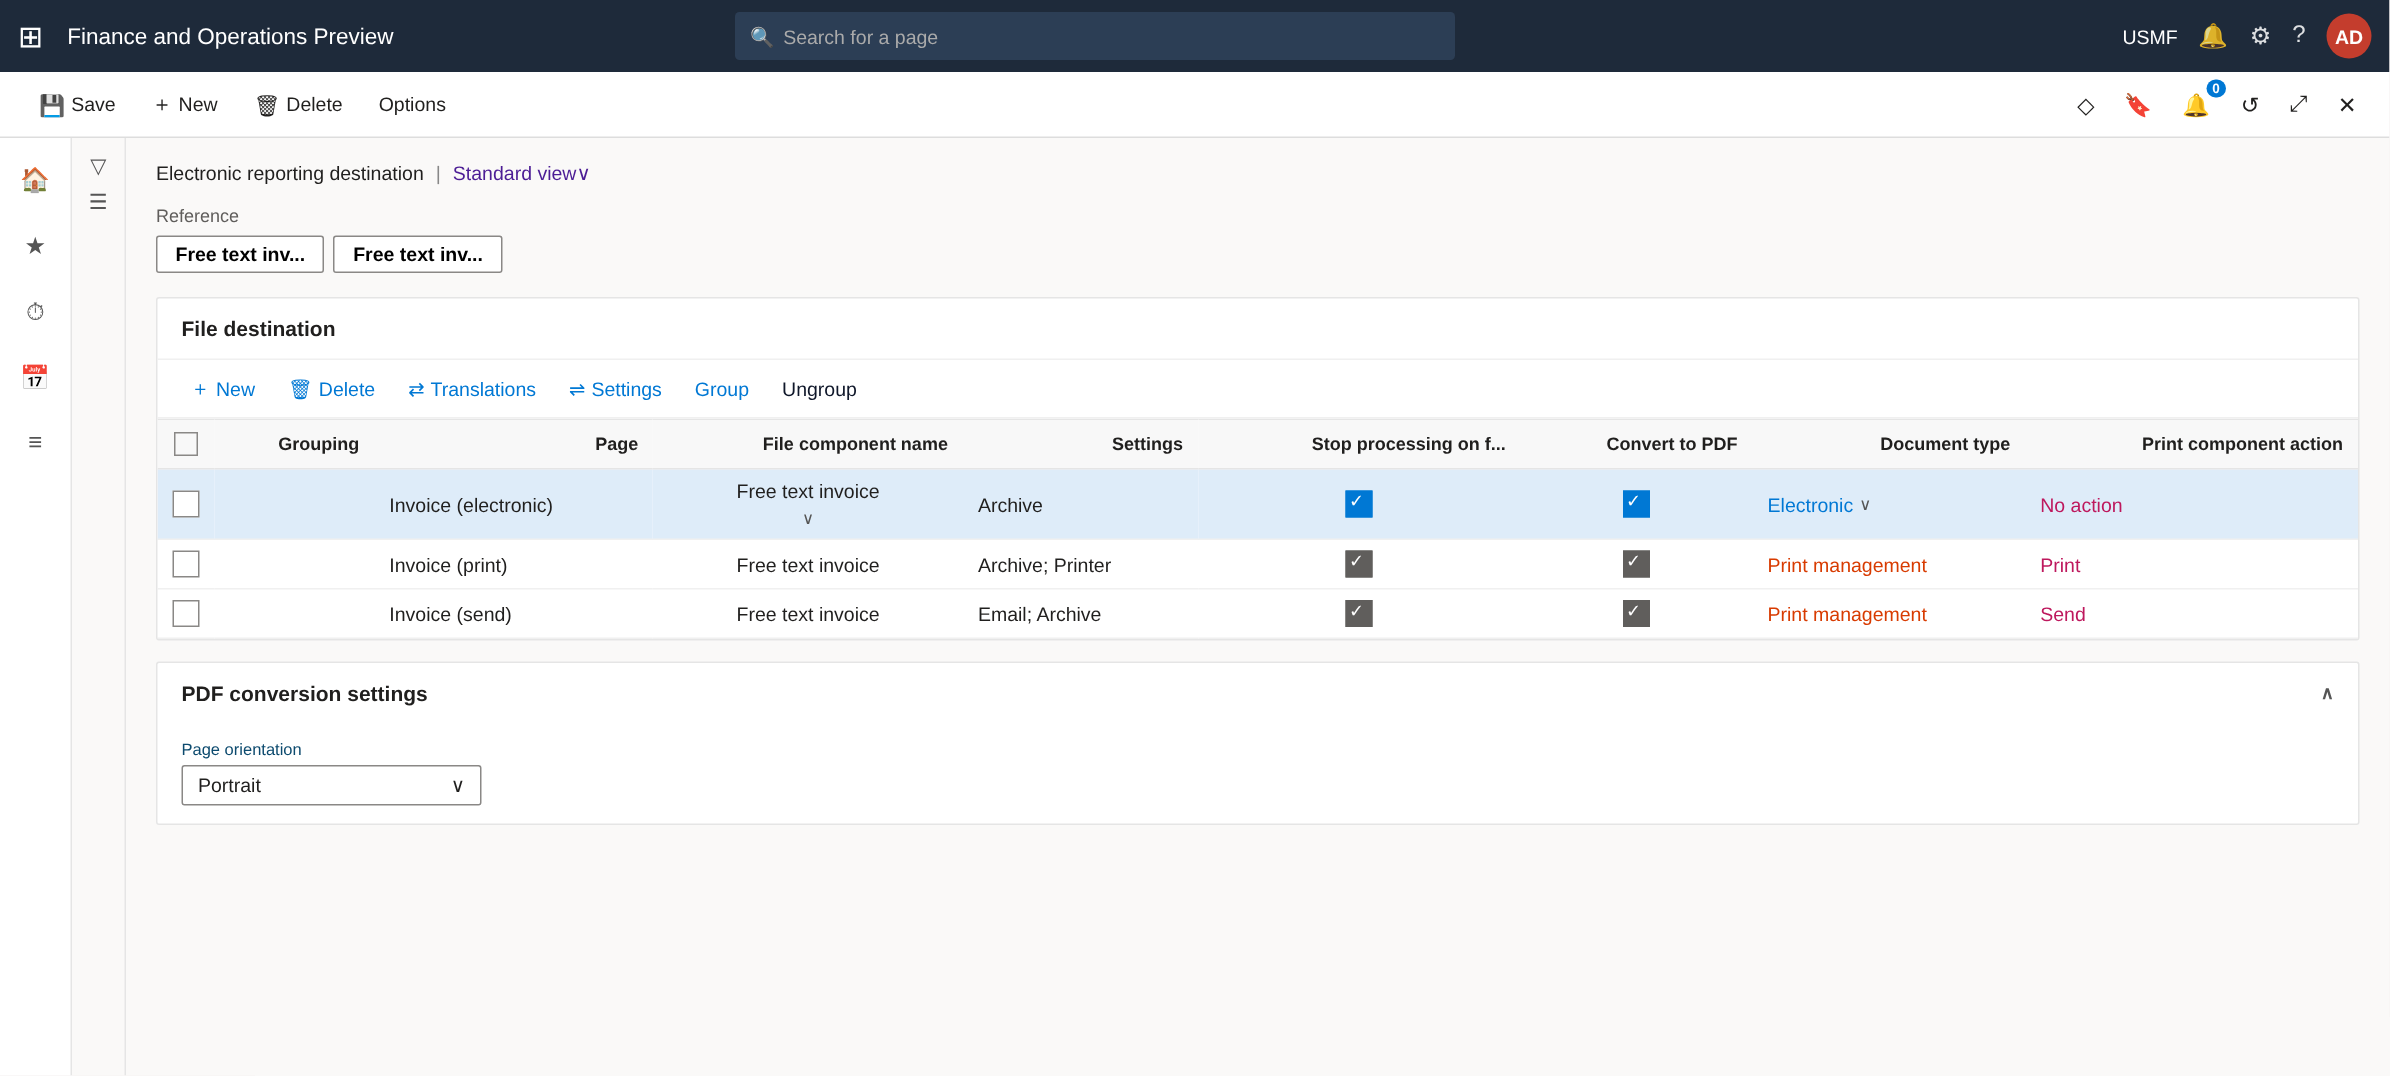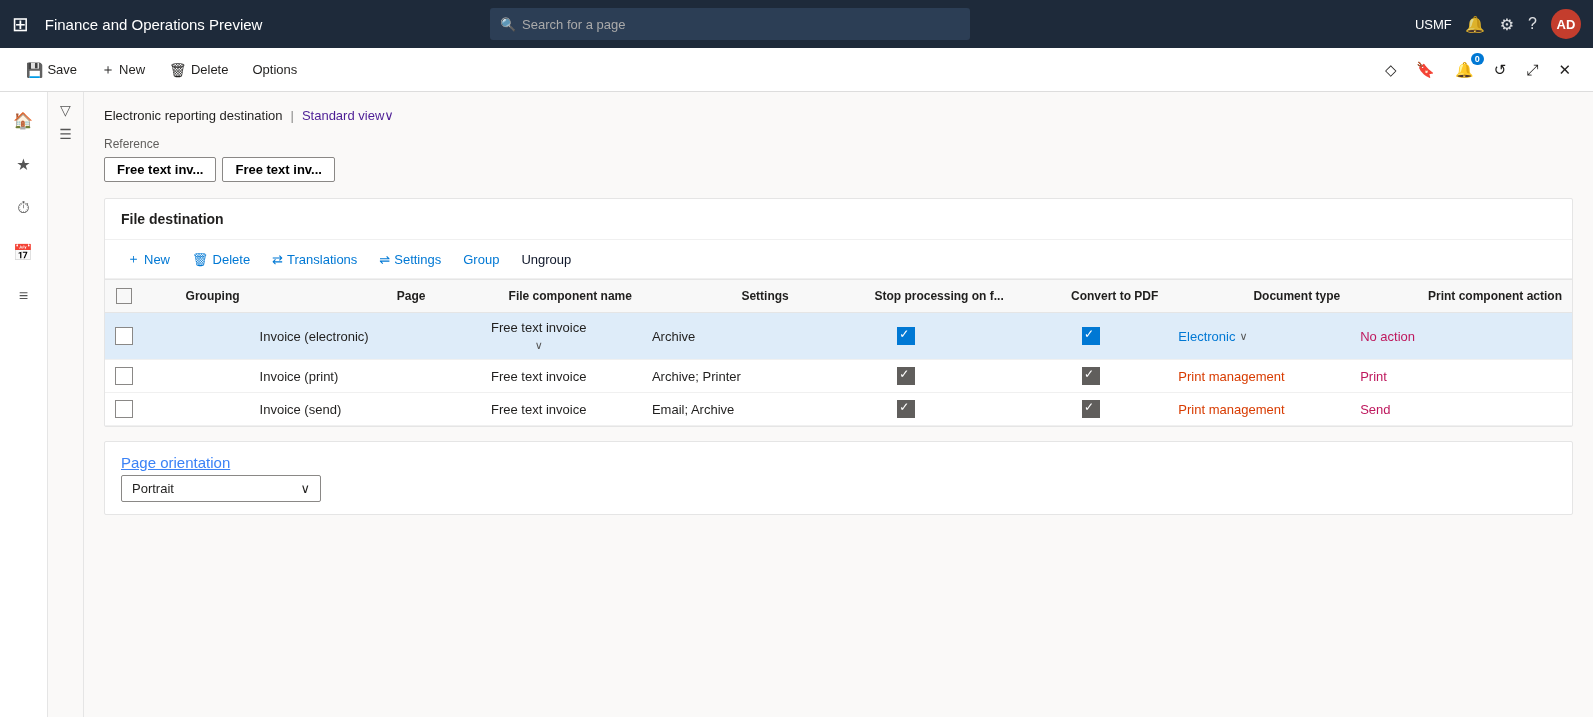--- a/index.html
+++ b/index.html
@@ -181,21 +181,21 @@
     .file-comp-cell { display: flex; align-items: center; gap: 4px; flex-direction: column; }
     .file-comp-chevron { color: #555; font-size: 11px; }
 
     
     .pdf-section { background: #fff; border: 1px solid #e5e5e5; border-radius: 2px; }
     .pdf-section-header {
       padding: 12px 16px; font-size: 14px; font-weight: 600;
       display: flex; align-items: center; justify-content: space-between;
     }
     .pdf-body { padding: 12px 16px; }
-    .field-label { font-size: 15px; color: #3b82f6; margin-bottom: 4px; text-decoration: underline; }
+    .field-label { font-size: 11px; color: #0c4a6e; margin-bottom: 4px; }
     .select-input {
       display: flex; align-items: center; justify-content: space-between;
       border: 1px solid #8a8886; border-radius: 2px; background: #fff;
       padding: 5px 10px; width: 200px; font-size: 13px; cursor: pointer;
     }
 
     .header-check { display: flex; align-items: center; justify-content: center; }
     .header-check-box {
       width: 16px; height: 16px; border: 1px solid #8a8886; display: inline-block;
     }
@@ -390,20 +390,24 @@
                   </div>
                 </td>
                 <td class="action-text">Send</td>
               </tr>
             </tbody>
         </table>
       </div>
     </div>
 
     <div class="pdf-section section-card">
+      <div class="pdf-section-header">
+        <span>PDF conversion settings</span>
+        <span class="section-collapse">∧</span>
+      </div>
       <div class="pdf-body">
         <div class="field-label">Page orientation</div>
         <div class="select-input">
           <span>Portrait</span>
           <span>∨</span>
         </div>
       </div>
     </div>
 
   </div>

